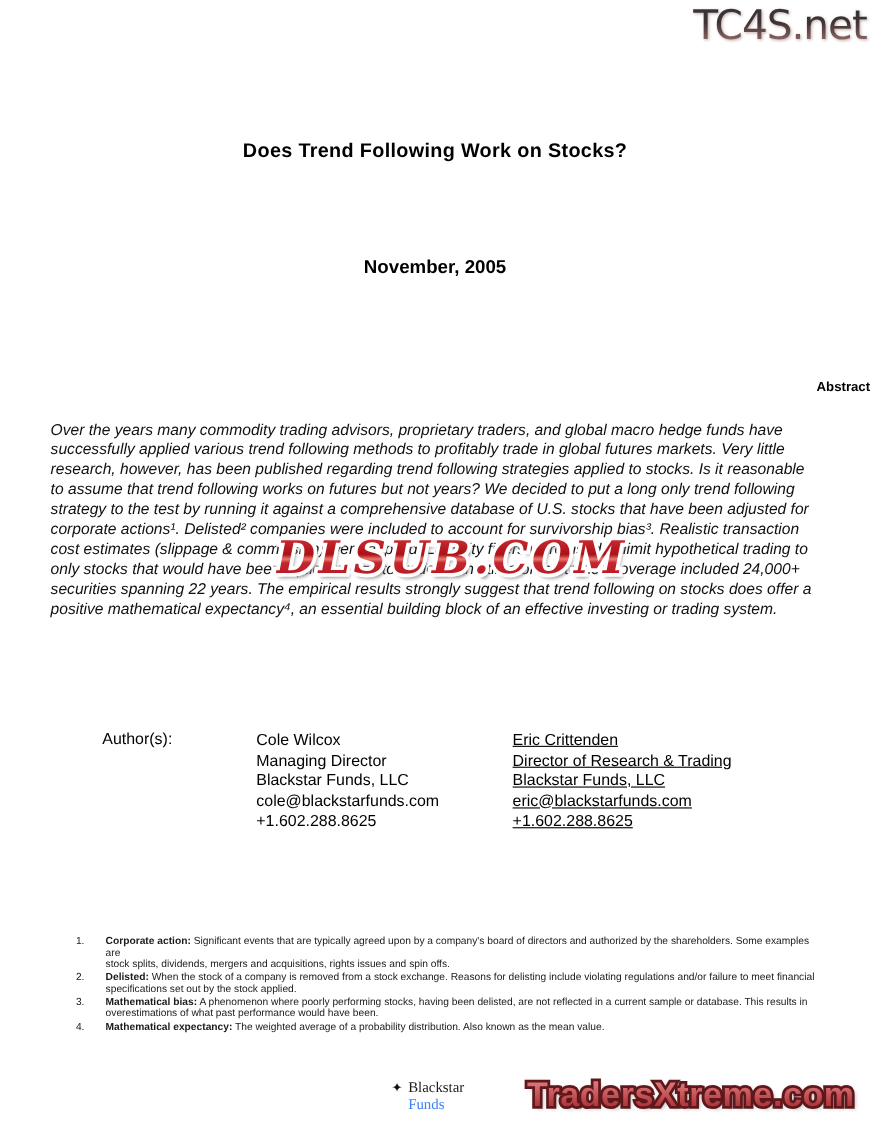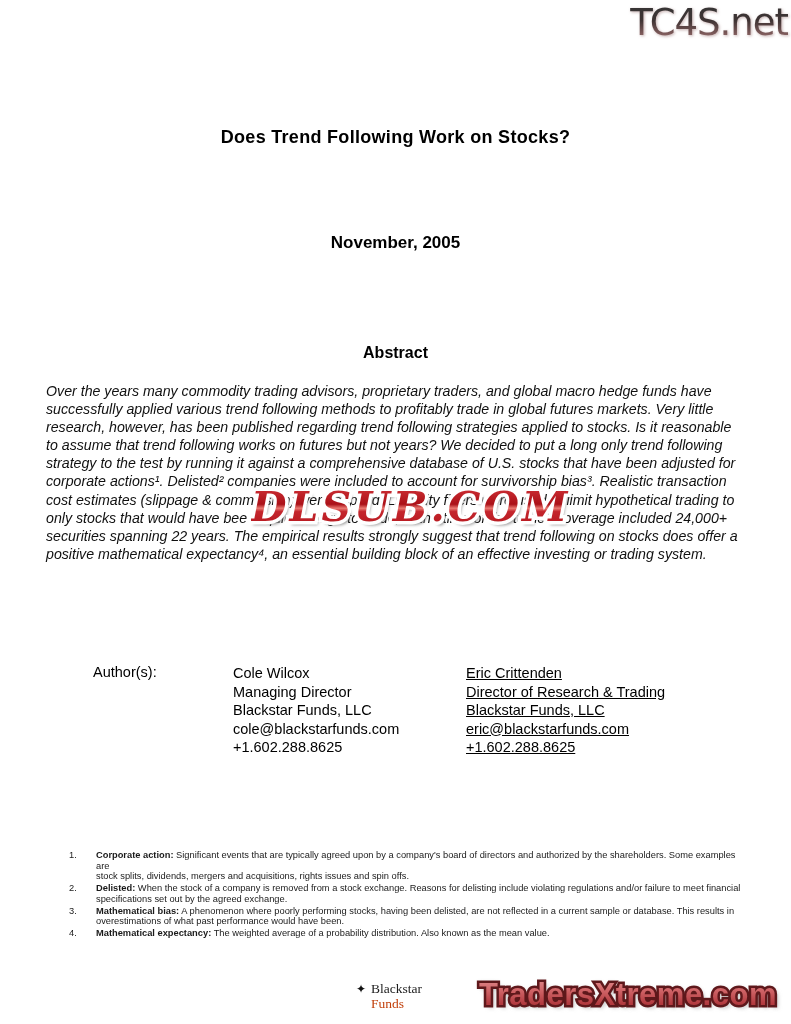--- a/index.html
+++ b/index.html
@@ -10,22 +10,22 @@
   .tc4s { position:absolute; top:4px; right:3px; font-family:"DejaVu Sans", sans-serif;
           font-weight:normal; font-size:37px; letter-spacing:-1px; line-height:1;
           background:linear-gradient(180deg,#353535 0%,#3f3434 45%,#7d5a5a 80%,#a58080 100%);
           -webkit-background-clip:text; background-clip:text; color:transparent;
           filter:drop-shadow(1px 1.5px 1.5px rgba(150,110,110,0.55)); }
 
   .title    { position:absolute; top:127px; left:0; width:100%; text-align:center;
               font-size:18px; font-weight:bold; letter-spacing:0.3px; }
   .date     { position:absolute; top:233px; left:0; width:100%; text-align:center;
               font-size:17px; font-weight:bold; }
-  .abs-head { position:absolute; top:344px; left:0; width:100%; text-align:center;
-              font-size:16px; font-weight:bold; }
+  .abs-head { position:absolute; top:344px; left:0; width:100%; text-align:right;
+              font-size:12px; font-weight:bold; }
 
   .abstract { position:absolute; top:382px; left:46px; width:710px; font-style:italic;
               font-size:14.2px; line-height:18.1px; color:#101010; }
   .al { white-space:nowrap; }
 
   
   .dlsub { position:absolute; top:487px; left:251px; z-index:5; line-height:1; }
   .dlsub span { font-family:"DejaVu Serif", serif; font-weight:bold; font-size:41px;
                 letter-spacing:3px; line-height:1; white-space:nowrap; display:inline-block;font-style:italic; }
   .dlsub-outline { position:relative; color:#ffffff; -webkit-text-stroke:7px #ffffff;
@@ -43,21 +43,21 @@
   .fn-row { display:flex; margin-bottom:1px; }
   .fn-num { width:27px; flex:0 0 27px; }
   .fn-body { flex:1; }
 
   
   .blackstar { position:absolute; left:356px; top:982px; display:flex; gap:5px;
                font-family:"Liberation Serif", serif; }
   .bs-star { font-size:12px; line-height:15px; color:#111; }
   .bs-text { display:flex; flex-direction:column; font-size:13.5px; line-height:14.5px; }
   .bs-name { color:#1c1c1c; }
-  .bs-funds { color:#c2410c; }
+  .bs-funds { color:#3b82f6; }
 
   
   .txtreme { position:absolute; left:479px; top:976px; line-height:1; }
   .txtreme span { font-weight:bold; font-size:31px; letter-spacing:0.5px; line-height:1.2;
                   white-space:nowrap; display:inline-block; }
   .tx-outline { position:relative; color:#5e181b; -webkit-text-stroke:5px #5e181b;
                 text-shadow:0 0 5px rgba(200,200,200,0.95), 3px 3px 4px rgba(150,150,150,0.6); }
   .tx-fill { position:absolute; left:0; top:0;
              background:linear-gradient(180deg,#e09193 0%,#d3696c 35%,#b23a3f 75%,#a93338 100%);
              -webkit-background-clip:text; background-clip:text; color:transparent; }
@@ -114,21 +114,21 @@
       <span class="fn-num">1.</span>
       <div class="fn-body">
         <div><b>Corporate action:</b> <span>Significant events that are typically agreed upon by a company's board of directors and authorized by the shareholders. Some examples are</span></div>
         <div>stock splits, dividends, mergers and acquisitions, rights issues and spin offs.</div>
       </div>
     </div>
     <div class="fn-row">
       <span class="fn-num">2.</span>
       <div class="fn-body">
         <div><b>Delisted:</b> <span>When the stock of a company is removed from a stock exchange.  Reasons for delisting include violating regulations and/or failure to meet financial</span></div>
-        <div>specifications set out by the agreed exchange.</div>
+        <div>specifications set out by the stock applied.</div>
       </div>
     </div>
     <div class="fn-row">
       <span class="fn-num">3.</span>
       <div class="fn-body">
         <div><b>Mathematical bias:</b> <span>A phenomenon where poorly performing stocks, having been delisted, are not reflected in a current sample or database.  This results in</span></div>
         <div>overestimations of what past performance would have been.</div>
       </div>
     </div>
     <div class="fn-row">

